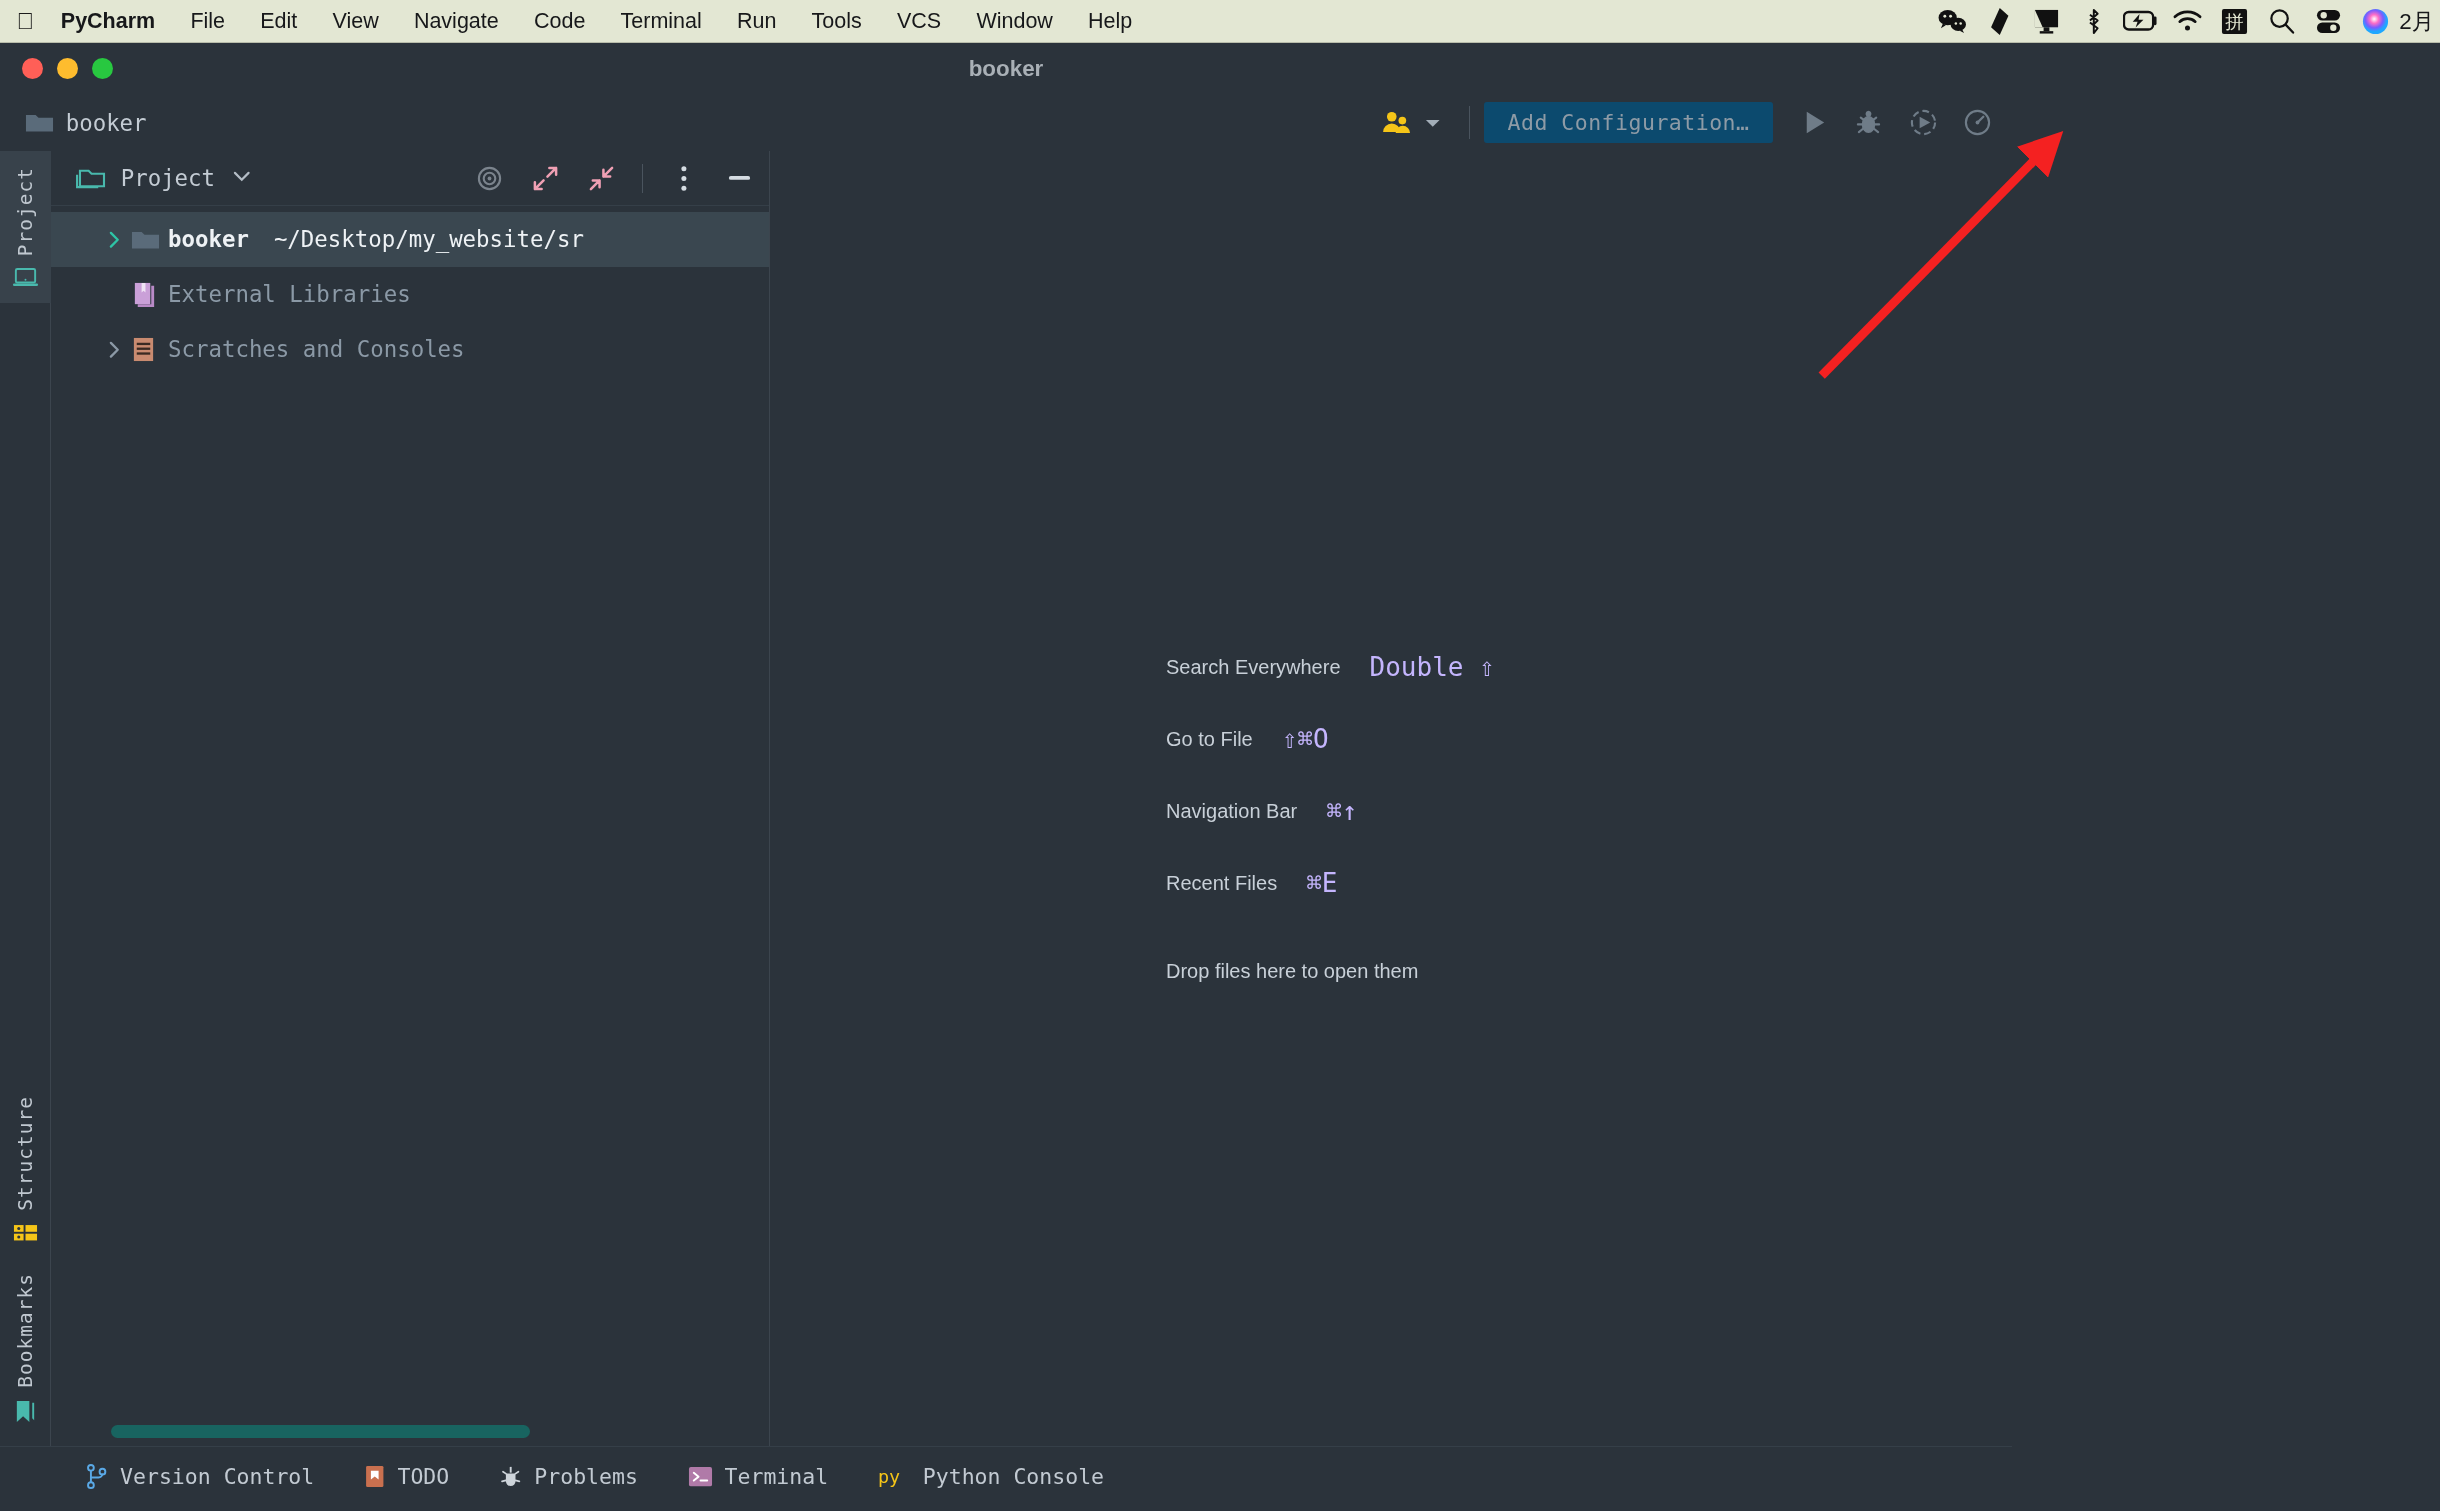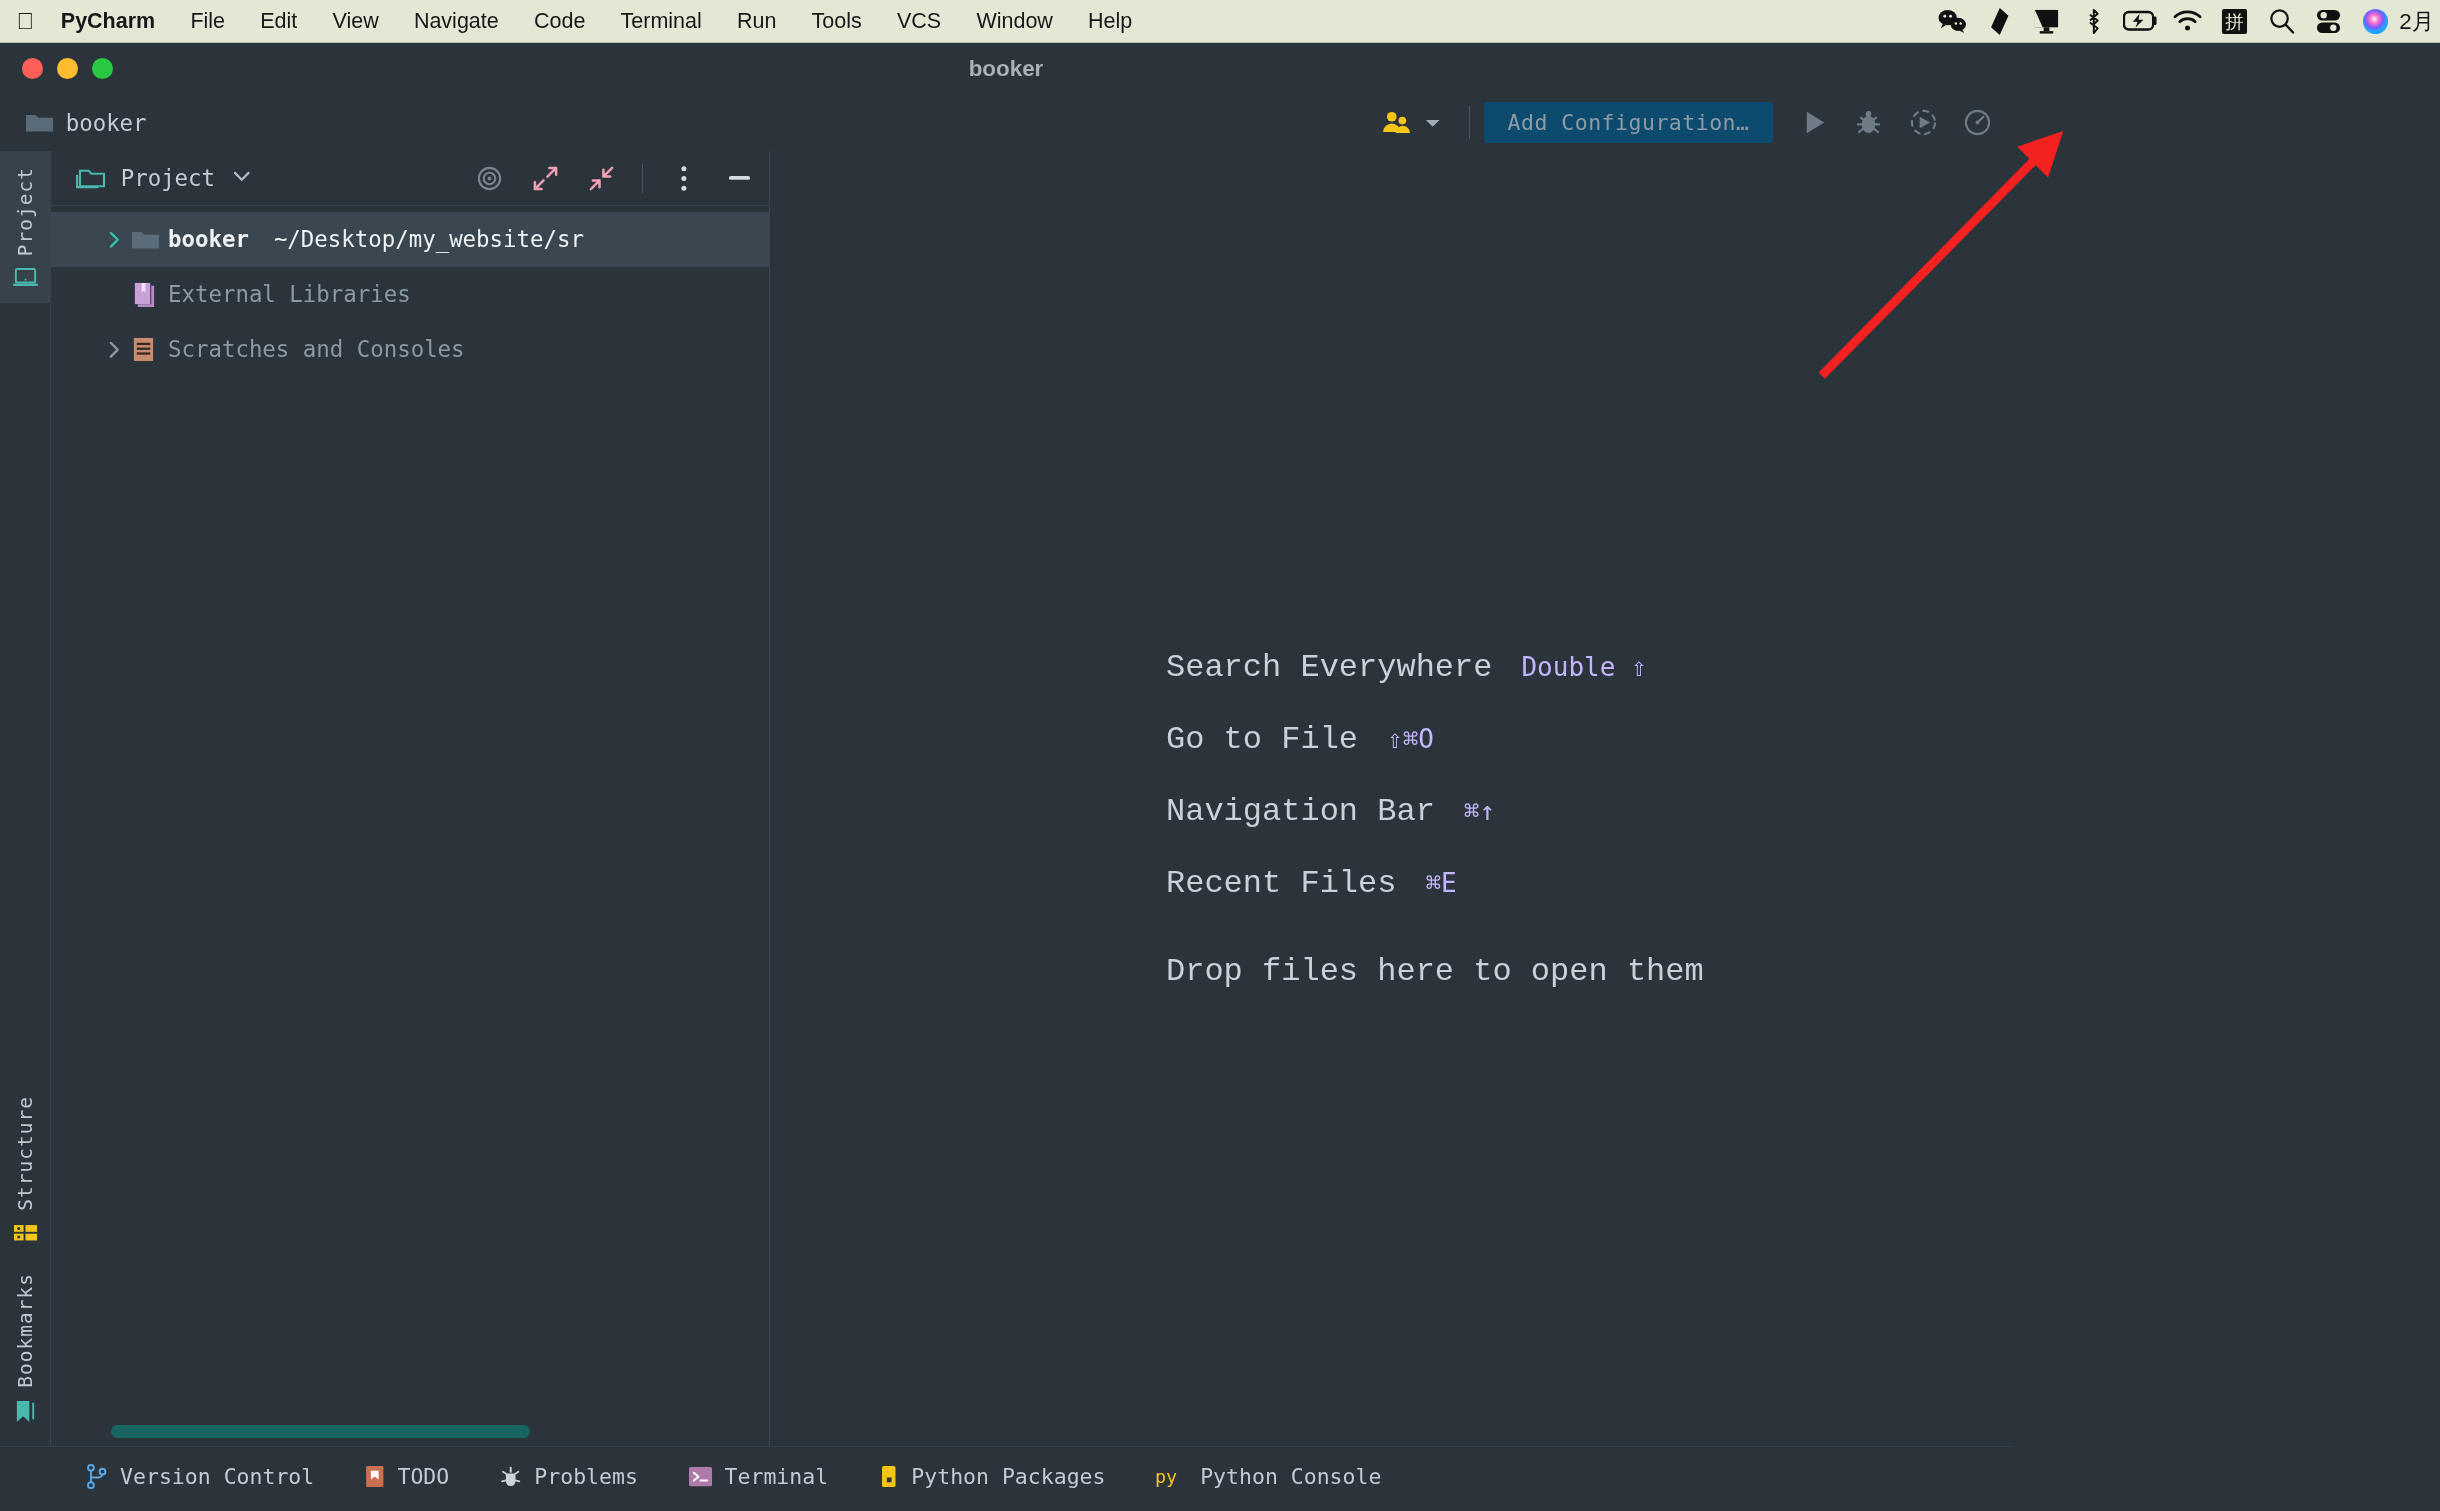--- a/index.html
+++ b/index.html
@@ -127,21 +127,21 @@
     background:#186460; border-radius:6.8px;
   }
 
   
   .editor{ flex:1; background:#2b333b; position:relative; }
   .hints{
     position:absolute; left:396px; top:480px;
     display:flex; flex-direction:column; gap:0px;
   }
   .hint{ height:72px; display:flex; align-items:center; }
-  .hint-label{ font-size:32px; color:#c8d0d8; font-family:Liberation Mono, monospace;}
+  .hint-label{ font-size:20px; color:#c8d0d8; font-family:Liberation Sans, sans-serif;}
   .hint-key{ font-size:26px; color:#c4b5fd; margin-left:29px; font-family:"DejaVu Sans Mono", monospace;}
   .hint.drop .hint-label{ color:#c8d0d8;margin-top:32px; }
 
   
   .annot{ position:absolute; left:0; top:0; width:2440px; height:1512px; pointer-events:none;}
 
   
   .toolbar-bottom{
     height:60px; width:100%; display:flex; align-items:center;
     padding-left:60px; gap:0px; background:#2b333b;
@@ -511,27 +511,20 @@
     </div>
     <div class="twitem">
       <svg width="25" height="23.4" viewBox="0 0 26 24">
           <rect x="1" y="2" width="24" height="20" rx="2" fill="#b07aa8"></rect>
           <path d="M6 8 L11 12 L6 16" fill="none" stroke="#fff" stroke-width="2" stroke-linecap="round" stroke-linejoin="round"></path>
           <path d="M13 16 h7" stroke="#fff" stroke-width="2" stroke-linecap="round"></path>
         </svg>
       <span class="twlabel">Terminal</span>
     </div>
     <div class="twitem">
-      <svg width="21.5" height="25" viewBox="0 0 22 26">
-          <rect x="4" y="2" width="14" height="22" rx="2" fill="#f5c518"></rect>
-          <rect x="9" y="14" width="5" height="5" fill="#2b333b"></rect>
-        </svg>
-      <span class="twlabel">Python Packages</span>
-    </div>
-    <div class="twitem">
       <svg width="33" height="23.4" viewBox="0 0 34 24">
           <text x="0" y="19" font-size="19" fill="#f5c518" font-family="'DejaVu Sans Mono', monospace">py</text>
         </svg>
       <span class="twlabel">Python Console</span>
     </div>
   </div>
 
   <div class="statusbar">
     
     

